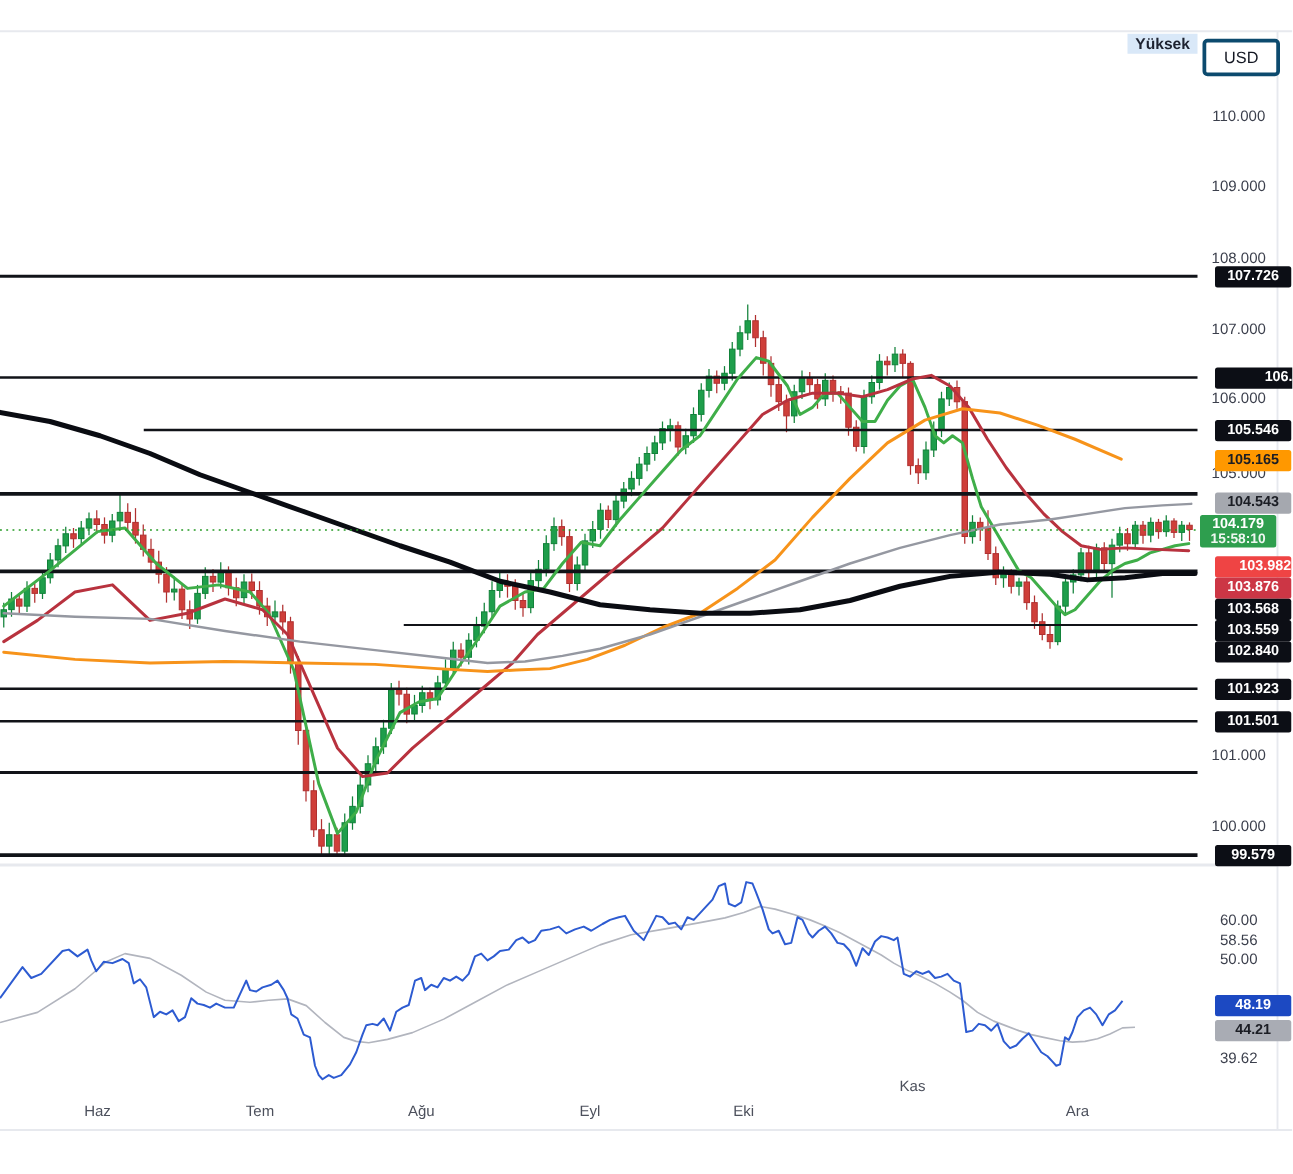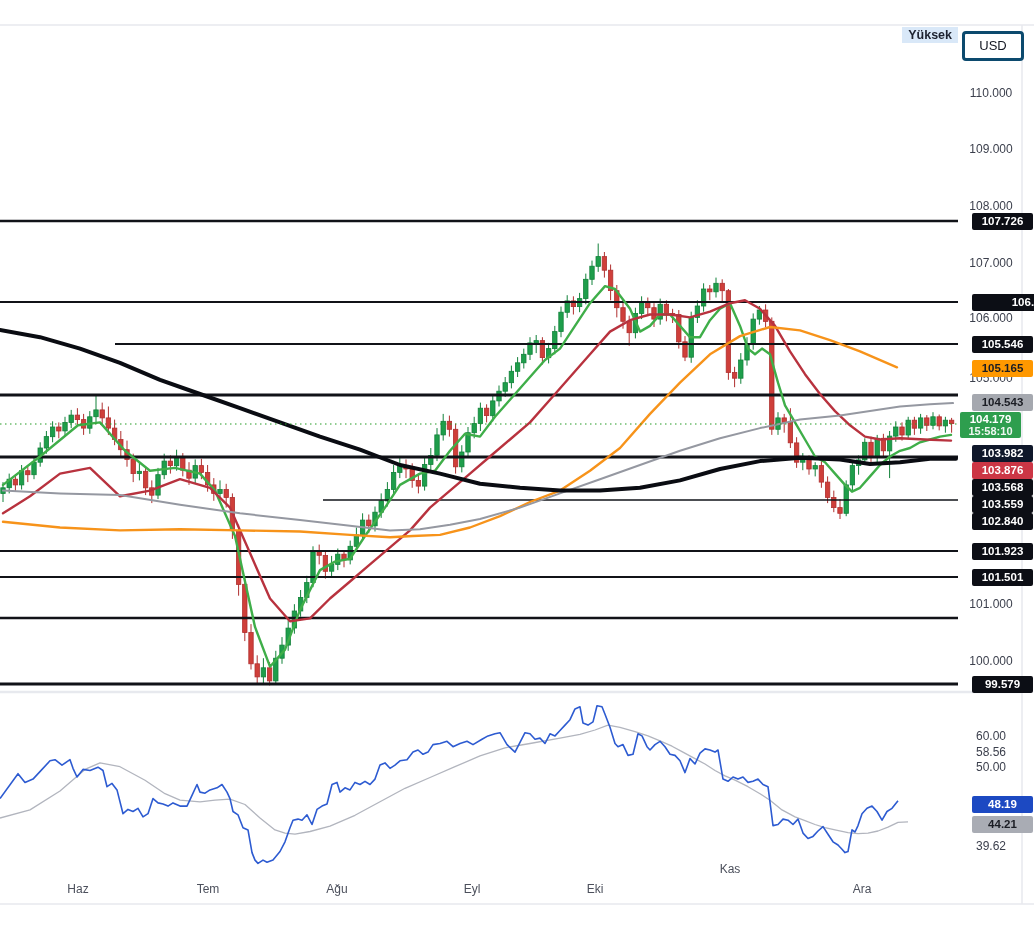--- a/index.html
+++ b/index.html
@@ -371,21 +371,21 @@
       <div class="axlabel" style="top: 654px;">100.000</div>
       <div class="axlabel" style="top: 729px;">60.00</div>
       <div class="axlabel" style="top: 745px;">58.56</div>
       <div class="axlabel" style="top: 760px;">50.00</div>
       <div class="axlabel" style="top: 839px;">39.62</div>
       <div class="badge" style="top: 213px; background: rgb(12, 14, 21); color: rgb(255, 255, 255);">107.726</div>
       <div class="badge" style="top: 294px; background: rgb(12, 14, 21); color: rgb(255, 255, 255); padding-left: 30px;">106.300</div>
       <div class="badge" style="top: 336px; background: rgb(12, 14, 21); color: rgb(255, 255, 255);">105.546</div>
       <div class="badge" style="top: 360px; background: rgb(255, 152, 0); color: rgb(27, 29, 36);">105.165</div>
       <div class="badge" style="top: 394px; background: rgb(165, 168, 175); color: rgb(27, 29, 36);">104.543</div>
-      <div class="badge" style="top: 445px; background: #0f172a; color: rgb(255, 255, 255);">103.982</div>
+      <div class="badge" style="top: 445px; background: #ef4444; color: rgb(255, 255, 255); text-align: right;">103.982</div>
       <div class="badge" style="top: 462px; background: rgb(204, 54, 69); color: rgb(255, 255, 255);">103.876</div>
       <div class="badge" style="top: 479px; background: rgb(12, 14, 21); color: rgb(255, 255, 255);">103.568</div>
       <div class="badge" style="top: 496px; background: rgb(12, 14, 21); color: rgb(255, 255, 255);">103.559</div>
       <div class="badge" style="top: 513px; background: rgb(12, 14, 21); color: rgb(255, 255, 255);">102.840</div>
       <div class="badge" style="top: 543px; background: rgb(12, 14, 21); color: rgb(255, 255, 255);">101.923</div>
       <div class="badge" style="top: 569px; background: rgb(12, 14, 21); color: rgb(255, 255, 255);">101.501</div>
       <div class="badge" style="top: 676px; background: rgb(12, 14, 21); color: rgb(255, 255, 255);">99.579</div>
       <div class="badge" style="top: 796px; background: rgb(28, 73, 194); color: rgb(255, 255, 255);">48.19</div>
       <div class="badge" style="top: 816px; background: rgb(169, 172, 180); color: rgb(27, 29, 36);">44.21</div>
       <div class="badge2" style="top: 412px; background: rgb(46, 158, 78);">

